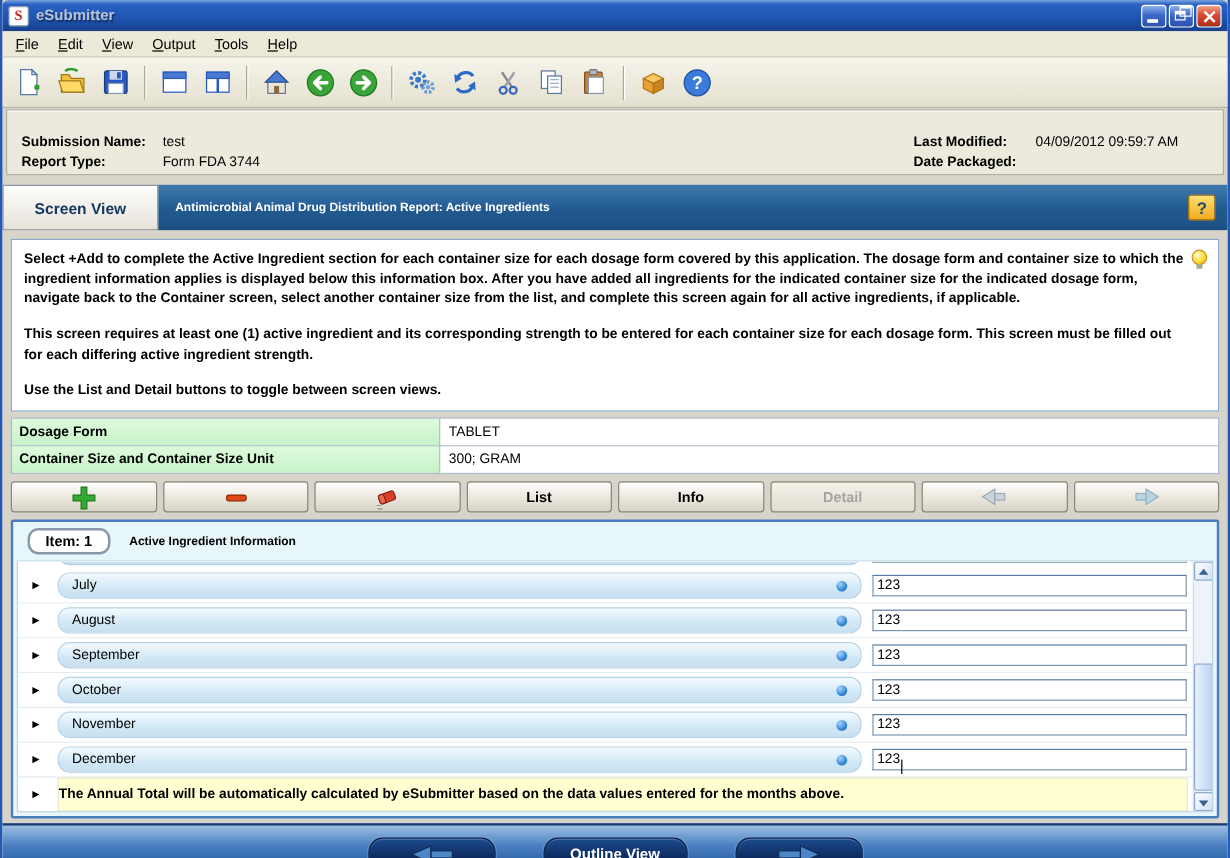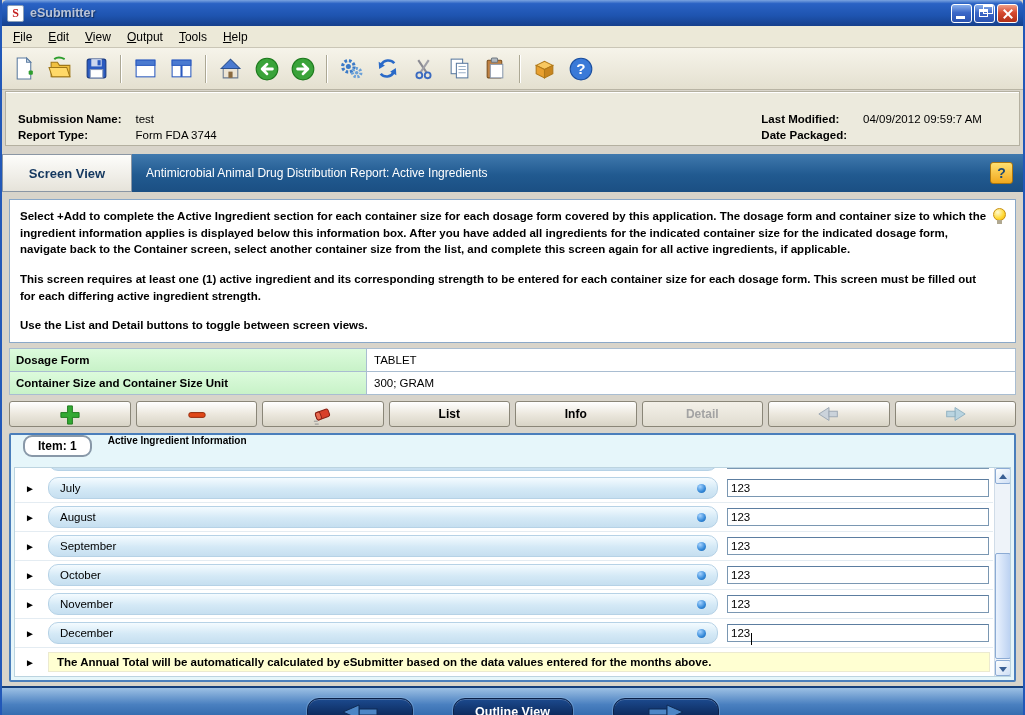--- a/index.html
+++ b/index.html
@@ -51,21 +51,21 @@
   .ilabel { font-weight:bold; }
   .ivalue { min-width:140px; }
 
   
   .screen-header { flex:0 0 38px; margin-top:8px; display:flex; }
   .tab { width:130px; background:linear-gradient(180deg,#fdfdfb,#e6e3da);
     border:1px solid #8a96a4; display:flex; align-items:center; justify-content:center;
     font-weight:bold; font-size:13px; color:#14375f; }
   .header-blue { flex:1; background:linear-gradient(180deg,#4079ae 0%,#215a90 55%,#1b4f83 100%);
     display:flex; align-items:center; padding:0 10px 0 14px; }
-  .header-title { color:#fff; font-weight:normal; font-size:12px; }
+  .header-title { color:#fff; font-weight:bold; font-size:10px; }
   .help-badge { margin-left:auto; width:23px; height:22px;
     background:linear-gradient(180deg,#ffe070,#f2a91e); border:1px solid #a87612; border-radius:3px;
     color:#1d4a73; font-weight:bold; font-size:14px; display:flex; align-items:center; justify-content:center; }
 
   
   .content { flex:1; background:#d8d4ca; padding:7px 7px 0; display:flex; flex-direction:column; }
 
   .instructions { position:relative; flex:0 0 142px; background:#fff; border:1px solid #8aa8c8;
     padding:8px 28px 8px 10px; font-weight:bold; line-height:1.45; }
   .instructions p + p { margin-top:13px; }
@@ -81,21 +81,21 @@
 
   .action-bar { margin-top:6px; display:flex; gap:5px; }
   .abtn { flex:1; height:26px; border:1px solid #8a8678; border-radius:3px;
     background:linear-gradient(180deg,#ffffff,#ece8de 50%,#d8d4c6);
     display:flex; align-items:center; justify-content:center; font-weight:bold; font-size:12px; }
   .abtn.disabled { color:#a3a3a3; background:linear-gradient(180deg,#f4f1e9,#e0dcd0); }
 
   
   .item-panel { margin:6px 0 4px; flex:1; border:2px solid #4a7ebb; border-radius:2px;
     background:#e6f6fa; display:flex; flex-direction:column; }
-  .item-header { flex:0 0 32px; display:flex; align-items:flex-start; padding:0 12px; gap:16px; }
+  .item-header { flex:0 0 32px; display:flex; align-items:center; padding:0 12px; gap:16px; }
   .item-badge { background:#fff; border:2px solid #8898a8; border-radius:9px; padding:2px 13px;
     font-weight:bold; font-size:12px; }
   .item-title { font-weight:bold; font-size:10px; }
 
   .rows-viewport { position:relative; flex:1; margin:0 3px 3px; background:#fff;
     border:1px solid #bcd4e0; overflow:hidden; }
   .rows-inner { padding-right:17px; }
   .row { display:flex; align-items:center; height:29px; border-bottom:1px solid #e4ecf2; background:#fff; }
   .row-arrow { width:30px; flex:0 0 30px; text-align:center; font-size:10px; color:#000; }
   .row-bar { flex:1; height:22px; margin:12px 3px; border:1px solid #b6d2e6; border-radius:10px;
@@ -105,22 +105,22 @@
     background:radial-gradient(circle at 35% 30%,#a8d4ff,#3388d8 60%,#1a5fa8); }
   .row-input-wrap { width:272px; flex:0 0 272px; position:relative; padding:0 4px 0 6px; }
   .row-input-wrap input { width:100%; height:18px; border:1px solid #7a97b2; border-top-color:#5c7da0;
     background:#fff; font:11.5px "Liberation Sans","DejaVu Sans",sans-serif; padding:0 3px; }
   .caret { position:absolute; left:30px; top:-6px; width:1px; height:12px; background:#000; }
 
   .partial { height:6px; overflow:hidden; }
   .partial .row { margin-top:-23px; border-bottom:none; }
 
   .note-row { display:flex; align-items:center; height:28px; }
-  .note-bar { flex:1; margin:1px 3px; background:#ffffd2; border:1px solid #ecead0; height:20px;
-    display:flex; align-items:center; padding-left:8px; font-weight:bold; }
+  .note-bar { flex:1; margin:1px 3px; background:#ffffd2; border:1px solid #ecead0; height:28px;
+    display:flex; align-items:center; font-weight:bold; }
 
   
   .vscroll { position:absolute; top:0; right:0; width:16px; height:100%;
     background:#eef3f9; border-left:1px solid #d0dce8; }
   .sb-btn { position:absolute; left:0; width:16px; height:16px; border:1px solid #8cabd4; border-radius:2px;
     background:linear-gradient(135deg,#fdfefe,#cfdff5); }
   .sb-up { top:0; } .sb-down { bottom:0; }
   .sb-up::after { content:""; position:absolute; left:3px; top:5px;
     border-left:4px solid transparent; border-right:4px solid transparent; border-bottom:5px solid #3a5f94; }
   .sb-down::after { content:""; position:absolute; left:3px; top:6px;

